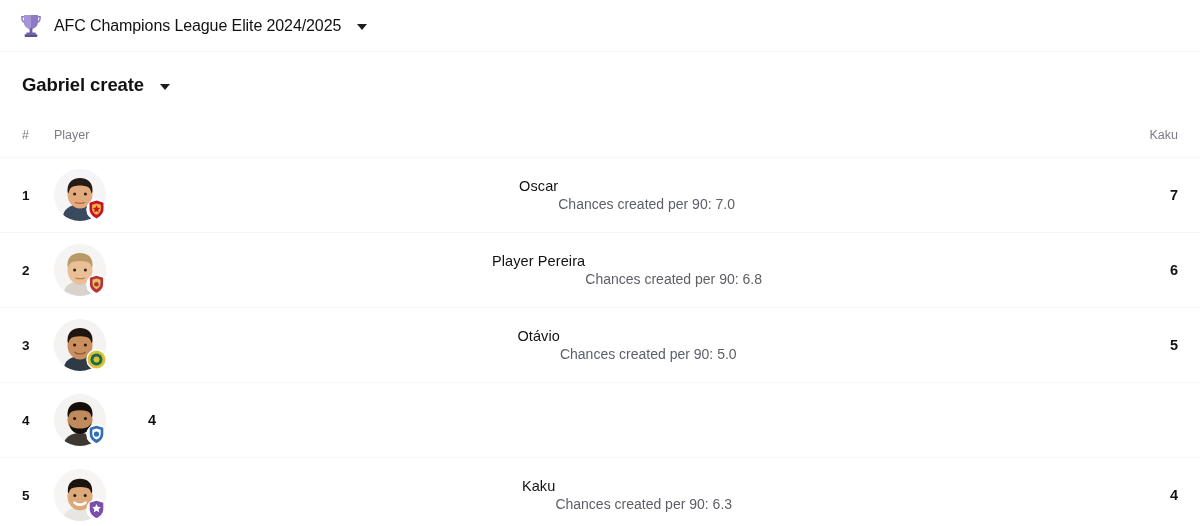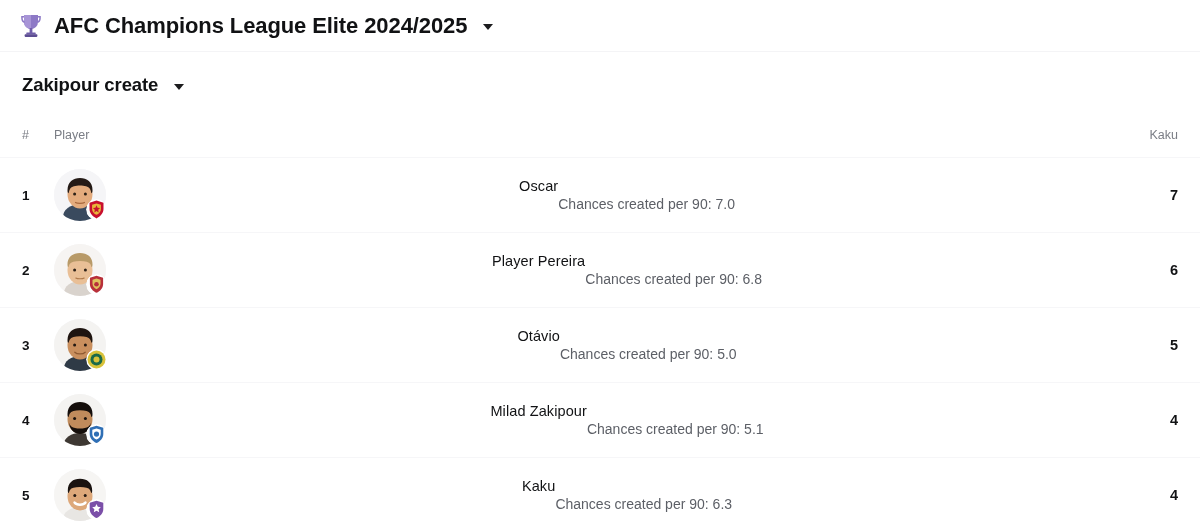--- a/index.html
+++ b/index.html
@@ -28,22 +28,22 @@
     cursor: pointer;
   }
   .trophy-icon {
     width: 26px;
     height: 28px;
     display: block;
     flex: 0 0 auto;
     margin-right: 10px;
   }
   .comp-title {
-    font-size: 22px;
-    font-weight: 700;
+    font-size: 16px;
+    font-weight: 400;
     letter-spacing: -0.1px;
     color: #111214;
     white-space: nowrap;
   }
   .caret {
     display: inline-block;
     width: 0;
     height: 0;
     border-left: 5px solid transparent;
     border-right: 5px solid transparent;
@@ -174,21 +174,21 @@
       <rect x="11.6" y="16" width="2.8" height="5" fill="#6f5da8"></rect>
       <rect x="8.3" y="20.4" width="9.4" height="2.1" rx="0.5" fill="#6f5da8"></rect>
       <rect x="6.6" y="22.3" width="12.8" height="2.6" rx="0.8" fill="#5d4d93"></rect>
     </svg>
   </span>
   <span class="comp-title">AFC Champions League Elite 2024/2025</span>
   <span class="caret comp-caret"></span>
 </div>
 
 <div class="stat-select">
-  <span class="stat-select-label">Zakipour create</span>
+  <span class="stat-select-label">Gabriel create</span>
   <span class="caret stat-caret"></span>
 </div>
 
 <div class="table">
 
   <div class="thead">
     <div class="th th-rank">#</div>
     <div class="th th-player">Player</div>
     <div class="th th-stats">Kaku</div>
   </div>
@@ -299,24 +299,20 @@
       </span>
       <span class="club-badge">
         <svg viewBox="0 0 21 21" xmlns="http://www.w3.org/2000/svg">
           <circle cx="10.5" cy="10.5" r="10.5" fill="#ffffff"></circle>
           <path d="M10.5 1.8l6.8 2v6.2c0 4.2-3.1 7.4-6.8 9.1-3.7-1.7-6.8-4.9-6.8-9.1V3.8l6.8-2z" fill="#2f6fb5"></path>
           <path d="M10.5 4.5l4.2 1.2v4.2c0 2.6-1.9 4.7-4.2 5.7-2.3-1-4.2-3.1-4.2-5.7V5.7l4.2-1.2z" fill="#ffffff"></path>
           <circle cx="10.5" cy="10.1" r="2.6" fill="#2f6fb5"></circle>
         </svg>
       </span>
     </div>
-    <div class="cell-info">
-      <div class="player-name">Milad Zakipour</div>
-      <div class="player-sub">Chances created per 90: 5.1</div>
-    </div>
     <div class="cell-stat">4</div>
   </div>
 
   <div class="row">
     <div class="cell-rank">5</div>
     <div class="cell-avatar">
       <span class="avatar">
         <svg viewBox="0 0 52 52" xmlns="http://www.w3.org/2000/svg">
           <rect width="52" height="52" fill="#f6f5f3"></rect>
           <ellipse cx="26" cy="50" rx="17" ry="12" fill="#e8e6e3"></ellipse>

